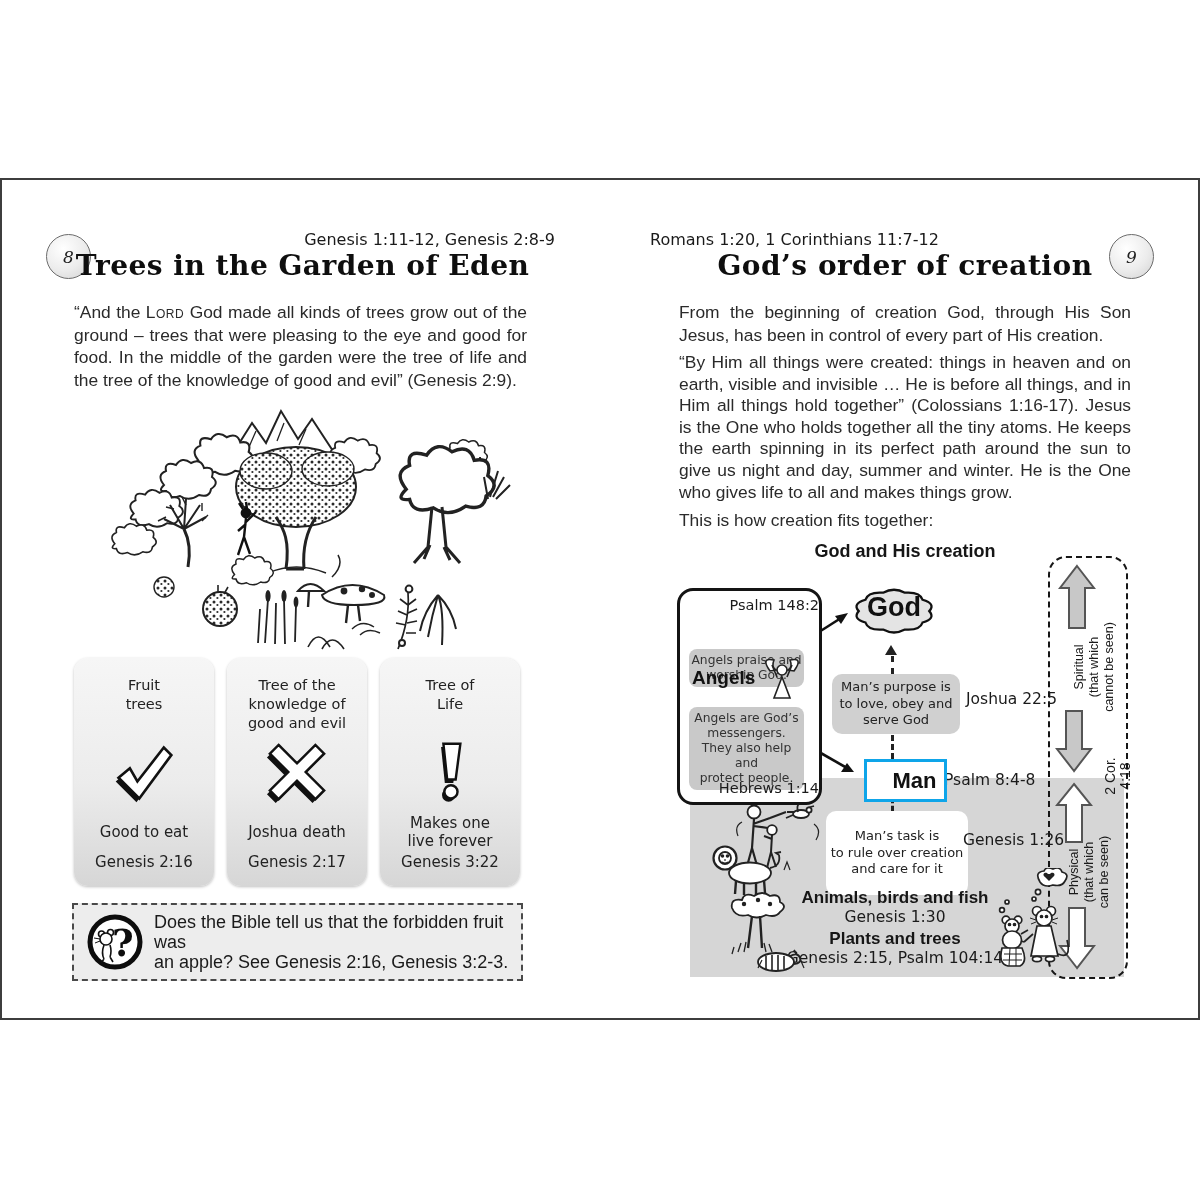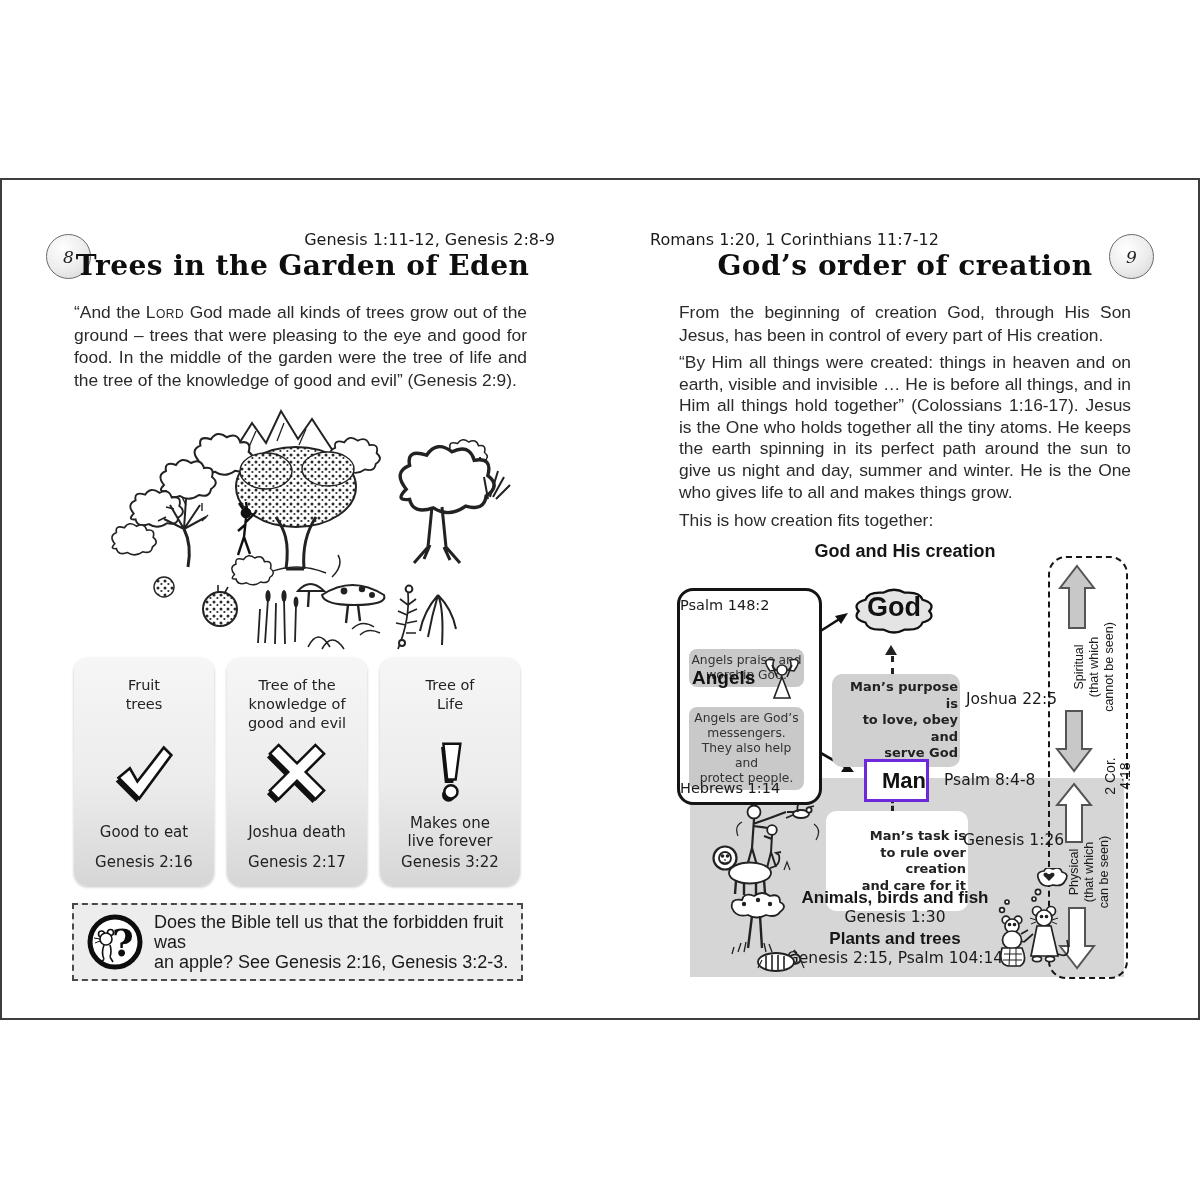--- a/index.html
+++ b/index.html
@@ -33,28 +33,28 @@
   #qtext{font-size:18px;line-height:20px;color:#1a1a1a;width:372px;margin-left:10px;}
   
   .gray-region{left:690px;top:778px;width:434px;height:199px;background:#d6d6d6;}
   .dash-box{left:1048px;top:556px;width:76px;height:419px;border:2.5px dashed #161616;border-radius:18px;}
   .vtext{font-size:12.5px;line-height:15px;text-align:center;color:#1a1a1a;transform:rotate(-90deg);}
   .dashline{border-left:3px dashed #222;width:0;}
   .tri-up{width:0;height:0;border-left:6px solid transparent;border-right:6px solid transparent;border-bottom:10px solid #222;}
   .tri-down{width:0;height:0;border-left:6px solid transparent;border-right:6px solid transparent;border-top:10px solid #222;}
   #angels-panel{left:677px;top:588px;width:139px;height:211px;background:#fff;border:3px solid #141414;
                 border-radius:16px;z-index:3;}
-  .panel-ref{position:absolute;width:100%;text-align:left;font-size:14.5px;color:#1a1a1a;}
+  .panel-ref{position:absolute;width:100%;text-align:right;font-size:14.5px;color:#1a1a1a;}
   .note{position:absolute;left:9px;width:115px;background:#c9c9c9;border-radius:8px;
         font-size:12.3px;line-height:15px;text-align:center;color:#333;padding:4px 0;}
   #god-cloud{left:849px;top:584px;width:90px;height:56px;z-index:2;}
   #god-label{left:849px;top:592px;width:90px;text-align:center;font-weight:bold;font-size:27px;color:#111;z-index:3;}
-  #man-box{left:864px;top:759px;width:59px;height:37px;background:#fff;border:3px solid #6d28d9;
-           display:flex;align-items:center;justify-content:flex-end;font-weight:bold;font-size:22px;color:#111;z-index:3;}
-  .bubble{border-radius:10px;text-align:right;font-weight:bold;font-size:13px;line-height:16.5px;color:#222;z-index:2;}
+  #man-box{left:864px;top:759px;width:59px;height:37px;background:#fff;border:3px solid #0ea5e9;
+           display:flex;align-items:center;justify-content:center;font-weight:bold;font-size:22px;color:#111;z-index:3;padding-left:18px;}
+  .bubble{border-radius:10px;text-align:center;font-weight:normal;font-size:13px;line-height:16.5px;color:#222;z-index:2;}
   #purpose-box{left:832px;top:674px;width:124px;background:#d0d0d0;padding:5px 2px;}
   #task-box{left:826px;top:811px;width:138px;background:#fff;padding:17px 2px;}
   .diag-ref{font-size:15.5px;color:#1a1a1a;z-index:2;}
   .diag-bold{font-weight:bold;font-size:17px;color:#161616;text-align:center;z-index:2;}
   .z2{z-index:2;}
 </style>
 </head>
 <body>
 
 <div id="stage">

